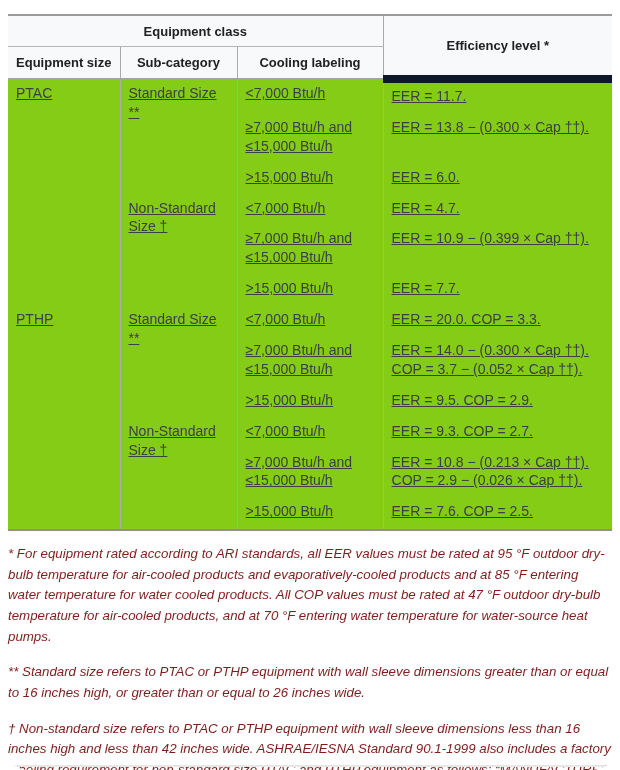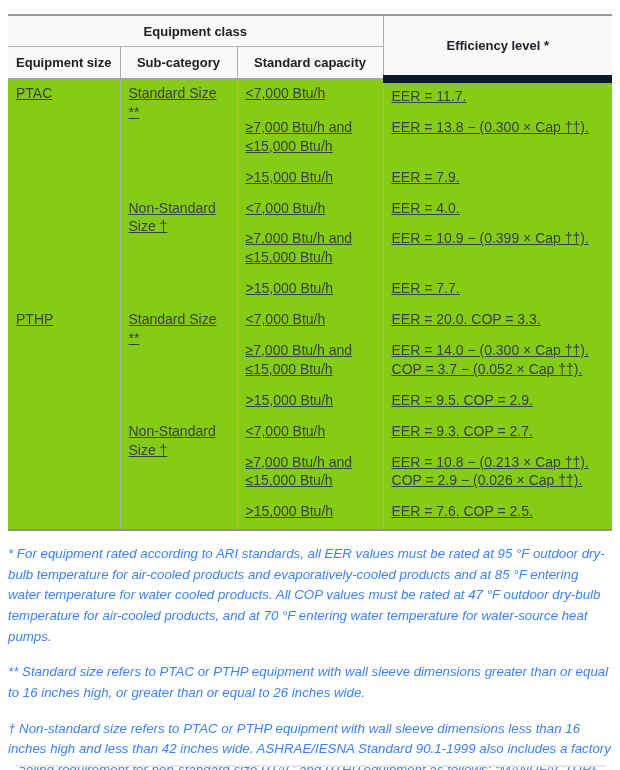--- a/index.html
+++ b/index.html
@@ -66,21 +66,21 @@
     border-right: 1px solid #ababab;
   }
   .footnotes {
     margin-top: 13px;
     width: 604px;
   }
   .footnote {
     font-style: italic;
     font-size: 13.3px;
     line-height: 1.55;
-    color: #3b82f6;
+    color: #7f1d1d;
     margin: 0 0 15px 0;
   }
   .page-divider {
     position: absolute;
     left: 0;
     right: 0;
     bottom: 3px;
     border-top: 2px solid #e7e7e7;
   }
 </style>
@@ -97,43 +97,43 @@
         <col class="c4">
     </colgroup>
     <thead>
       <tr>
         <th class="group-header" colspan="3">Equipment class</th>
         <th class="efficiency-header" rowspan="2">Efficiency level *</th>
       </tr>
       <tr>
         <th class="sub-header">Equipment size</th>
         <th class="sub-header">Sub-category</th>
-        <th class="sub-header">Standard capacity</th>
+        <th class="sub-header">Cooling labeling</th>
       </tr>
     </thead>
     <tbody>
 
     <tr>
           <td class="col-type" rowspan="6">PTAC</td>
           <td class="col-sub" rowspan="3">Standard Size **</td>
           <td class="col-cap">&lt;7,000 Btu/h</td>
           <td class="col-eff">EER = 11.7.</td>
         </tr>
         <tr>
           <td class="col-cap">≥7,000 Btu/h and ≤15,000 Btu/h</td>
           <td class="col-eff">EER = 13.8 − (0.300 × Cap ††).</td>
         </tr>
         <tr>
           <td class="col-cap">&gt;15,000 Btu/h</td>
-          <td class="col-eff">EER = 7.9.</td>
+          <td class="col-eff">EER = 6.0.</td>
         </tr>
         <tr>
           <td class="col-sub" rowspan="3">Non-Standard Size †</td>
           <td class="col-cap">&lt;7,000 Btu/h</td>
-          <td class="col-eff">EER = 4.0.</td>
+          <td class="col-eff">EER = 4.7.</td>
         </tr>
         <tr>
           <td class="col-cap">≥7,000 Btu/h and ≤15,000 Btu/h</td>
           <td class="col-eff">EER = 10.9 − (0.399 × Cap ††).</td>
         </tr>
         <tr>
           <td class="col-cap">&gt;15,000 Btu/h</td>
           <td class="col-eff">EER = 7.7.</td>
         </tr>
         <tr>

